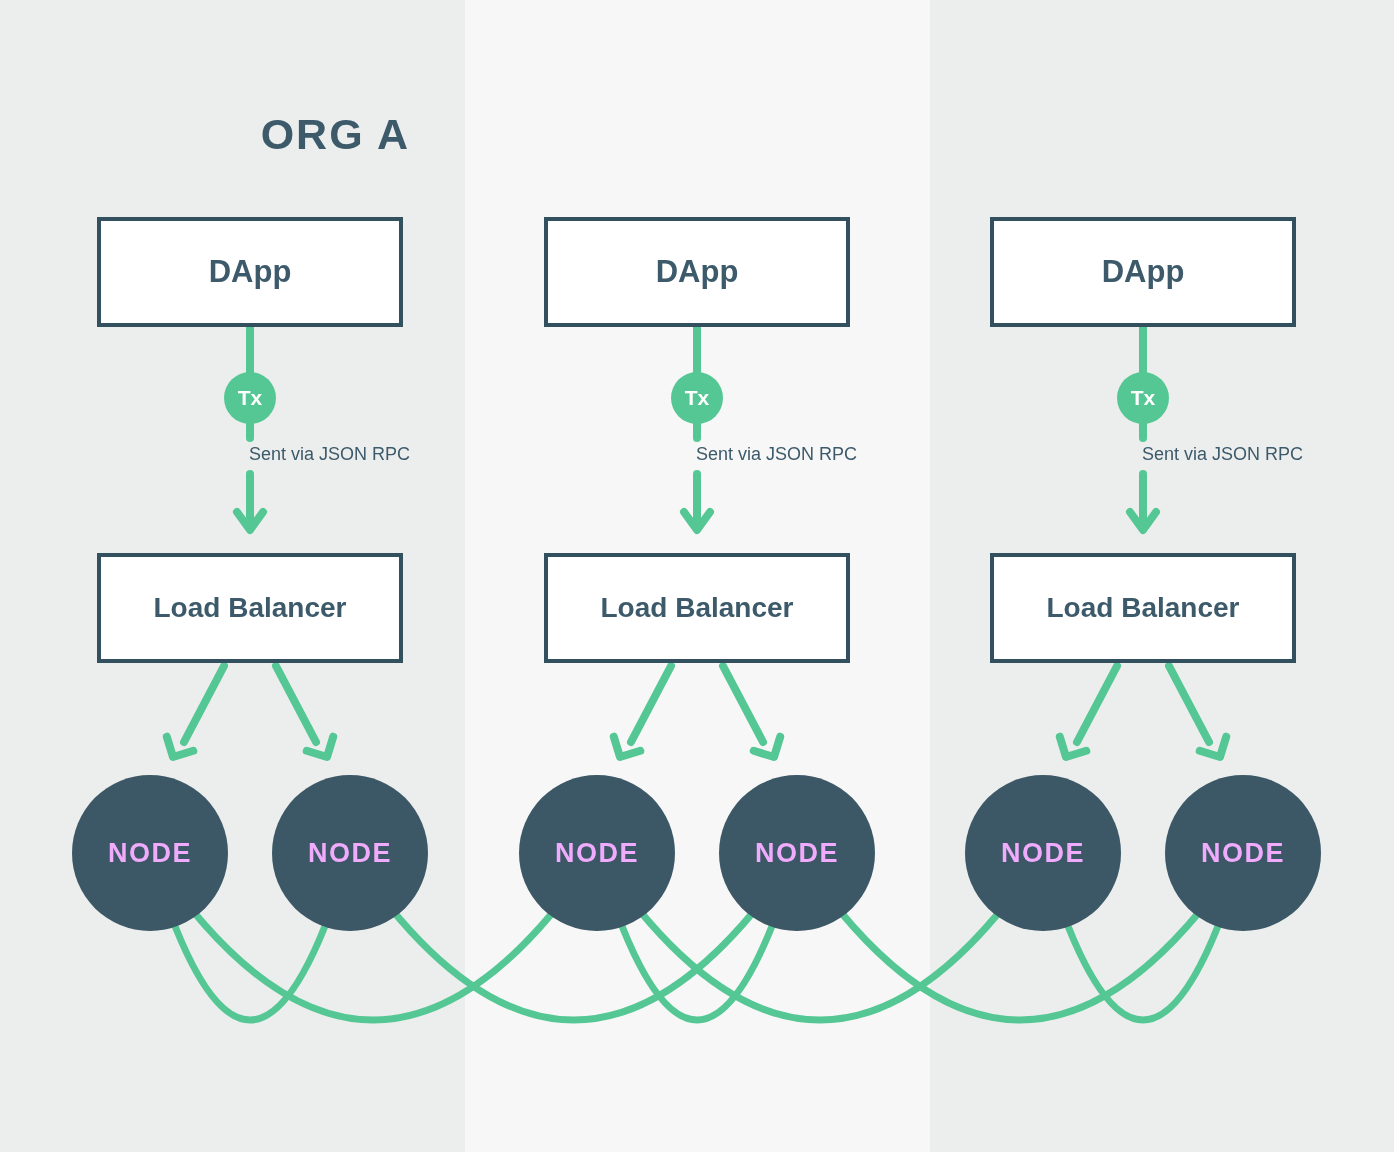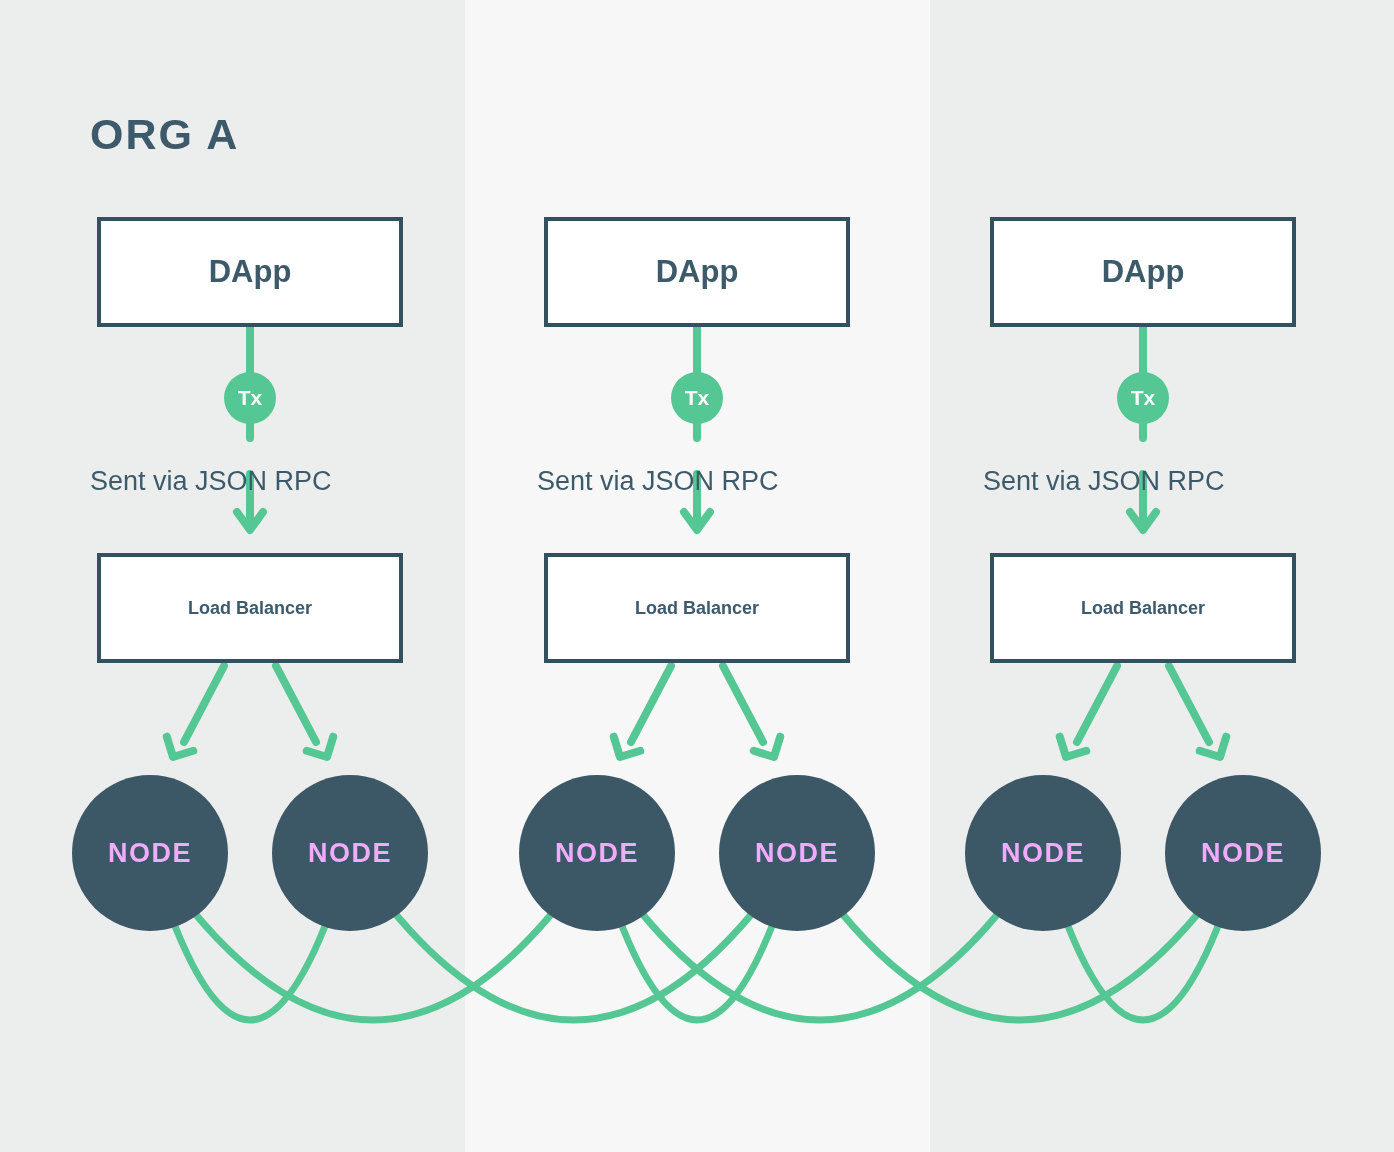--- a/index.html
+++ b/index.html
@@ -17,32 +17,32 @@
   .stripe.outer{background:var(--stripe-outer);}
   .stripe.center{background:var(--stripe-center);}
   .stripe.s1{left:0;width:465px;}
   .stripe.s2{left:465px;width:465px;}
   .stripe.s3{left:930px;width:464px;}
   svg.wires{position:absolute;left:0;top:0;z-index:1;}
   .col{position:absolute;top:0;width:320px;height:100%;z-index:2;}
   .col-a{left:90px;}
   .col-b{left:537px;}
   .col-c{left:983px;}
-  .org-title{position:absolute;top:110px;width:100%;text-align:left;
+  .org-title{position:absolute;top:110px;width:100%;text-align:right;
     font-size:43px;font-weight:bold;letter-spacing:2px;color:var(--slate);}
   .box{position:absolute;left:7px;width:306px;height:110px;background:#fff;
     border:4px solid var(--border);display:flex;align-items:center;justify-content:center;
     color:var(--slate);font-weight:bold;}
   .box.dapp{top:217px;font-size:31px;}
-  .box.lb{top:553px;font-size:18px;}
+  .box.lb{top:553px;font-size:28px;}
   .tx-badge{position:absolute;top:372px;left:134px;width:52px;height:52px;border-radius:50%;
     background:var(--green);display:flex;align-items:center;justify-content:center;
     color:#fff;font-weight:bold;font-size:21px;}
-  .rpc-caption{position:absolute;top:466px;width:100%;text-align:left;
-    font-size:27px;color:var(--slate);}
+  .rpc-caption{position:absolute;top:444px;width:100%;text-align:right;
+    font-size:18px;color:var(--slate);}
   .node{position:absolute;top:775px;width:156px;height:156px;border-radius:50%;
     background:var(--node);display:flex;align-items:center;justify-content:center;
     color:#f0abfc;font-weight:bold;font-size:27px;letter-spacing:1.5px;}
   .node.left{left:-18px;}
   .node.right{left:182px;}
 </style>
 </head>
 <body>
 
 <div class="canvas">

